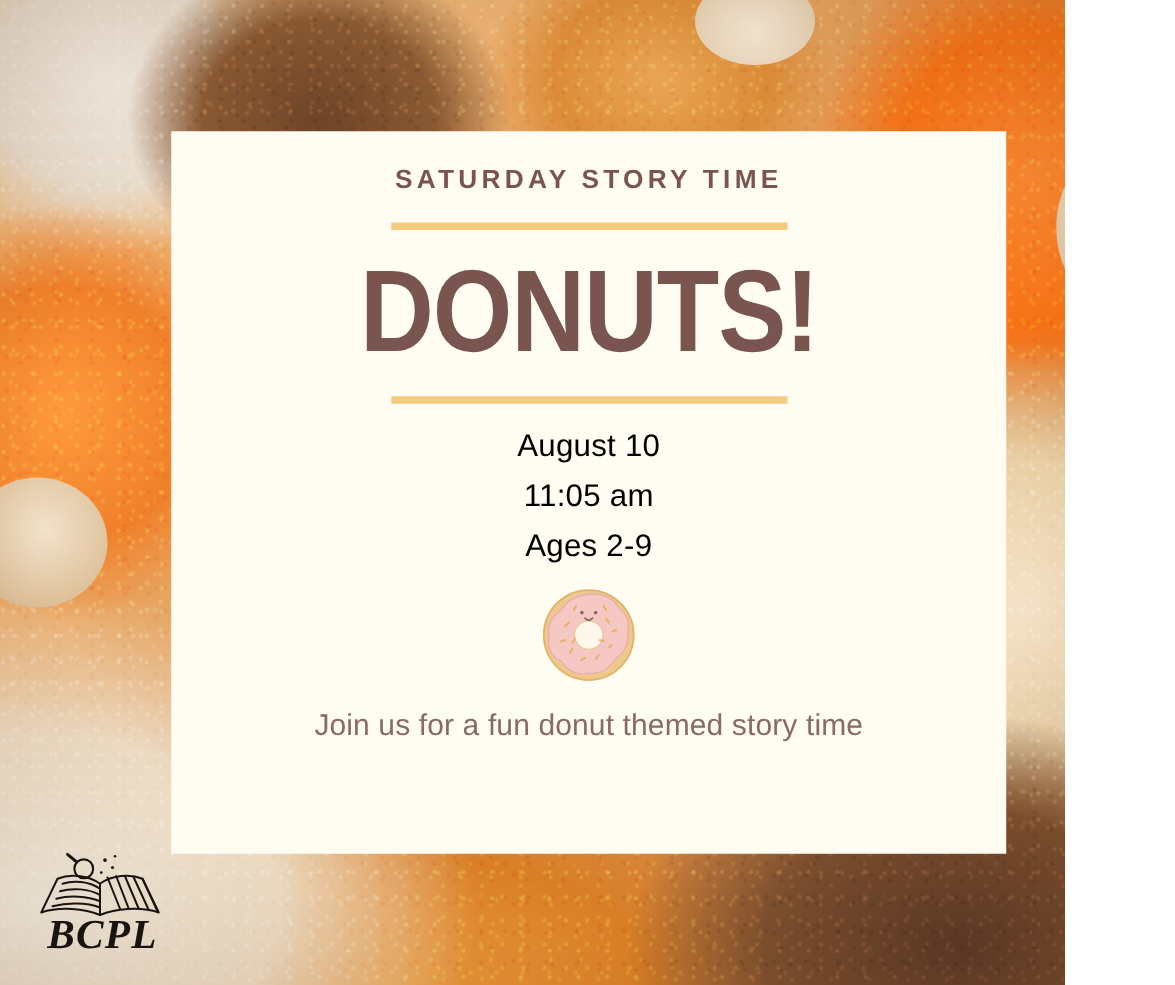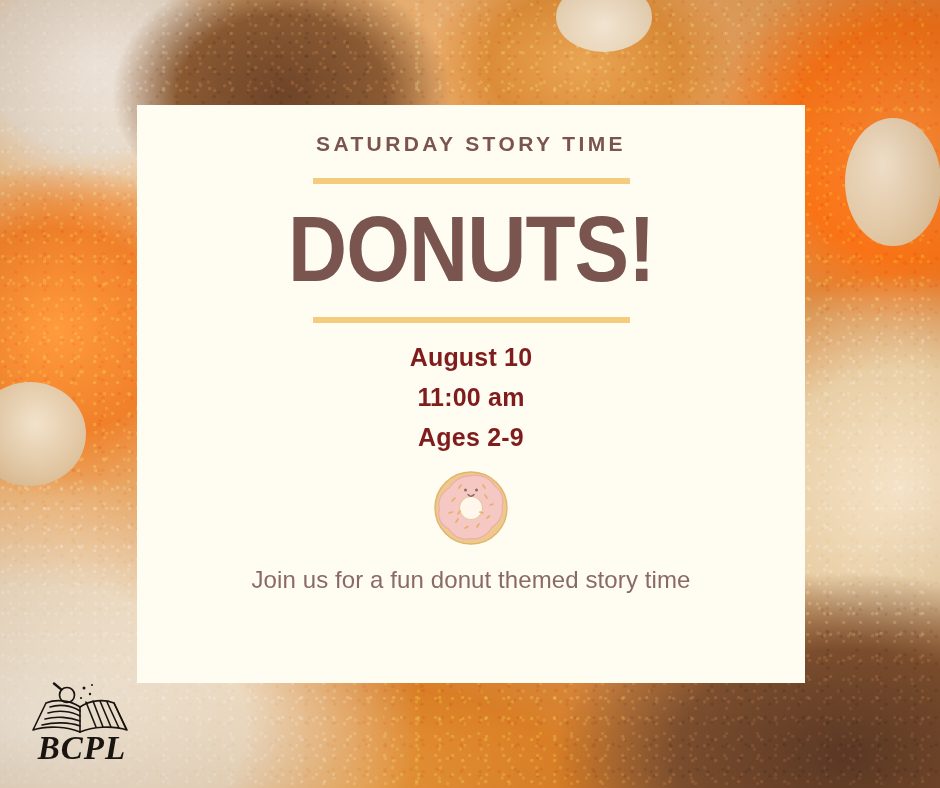--- a/index.html
+++ b/index.html
@@ -5,21 +5,21 @@
   * { margin:0; padding:0; box-sizing:border-box; }
 
   html, body {
     width:940px; height:788px;
     overflow:hidden;
     font-family:"Liberation Sans", sans-serif;
   }
 
   #poster {
     position:relative;
-    width:940px; height:788px;
+    width:852px; height:788px;
     background:#E8A76A;
     overflow:hidden;
   }
 
   
   .bg-photo {
     position:absolute; inset:0;
     background:
       radial-gradient(ellipse 58% 44% at 3% 92%, #F6EFE2 0%, #EBD9C0 40%, rgba(235,217,192,0) 72%),
       radial-gradient(ellipse 40% 30% at 90% 96%, #5A3826 0%, #7B4E2E 45%, rgba(123,78,46,0) 78%),
@@ -103,23 +103,23 @@
 
   .details {
     margin-top:20px;
     display:flex;
     flex-direction:column;
     align-items:center;
     gap:11px;
   }
   .details .line {
     font-size:25px;
-    color:#7f1d1d;
+    color:#000000;
     letter-spacing:.2px;
-    font-weight:700;
+    font-weight:400;
   }
 
   .donut-icon { margin-top:16px; }
 
   .tagline {
     margin-top:14px;
     display:flex;
     align-items:center;
     gap:9px;
   }
@@ -167,21 +167,21 @@
     <div class="kicker">SATURDAY STORY TIME</div>
 
     <div class="rule top"></div>
 
     <div class="title">DONUTS!</div>
 
     <div class="rule bottom"></div>
 
     <div class="details">
       <div class="line">August 10</div>
-      <div class="line">11:00 am</div>
+      <div class="line">11:05 am</div>
       <div class="line">Ages 2-9</div>
     </div>
 
     <div class="donut-icon">
       <svg width="80" height="80" viewBox="0 0 80 80" aria-hidden="true">
 
         <circle cx="40" cy="40" r="36" fill="#EFC98B"></circle>
         <circle cx="40" cy="40" r="36" fill="none" stroke="#E0B46C" stroke-width="1.4"></circle>
 
         <path d="M40 7.5

